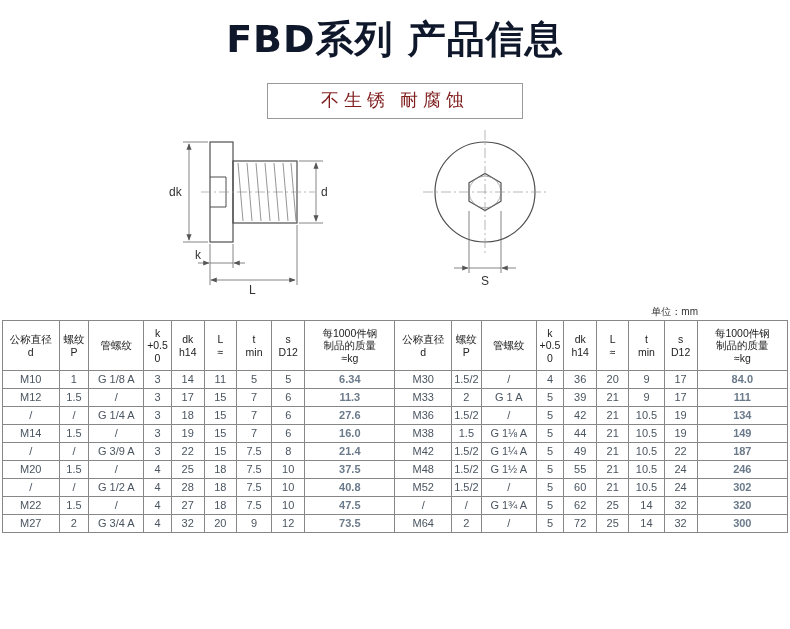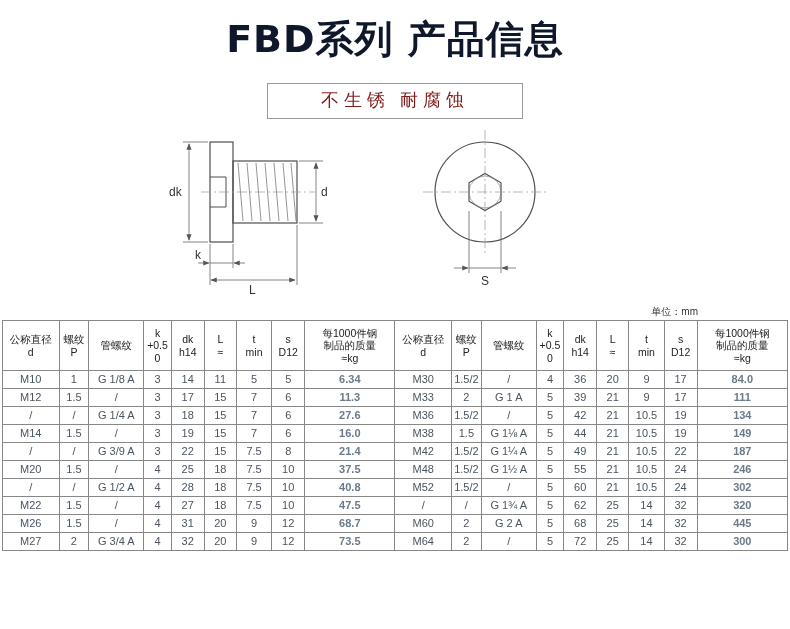--- a/index.html
+++ b/index.html
@@ -385,40 +385,20 @@
           <td>/</td>
           <td>G 1¾ A</td>
           <td>5</td>
           <td>62</td>
           <td>25</td>
           <td>14</td>
           <td>32</td>
           <td>320</td>
         </tr>
         <tr>
-          <td>M26</td>
-          <td>1.5</td>
-          <td>/</td>
-          <td>4</td>
-          <td>31</td>
-          <td>20</td>
-          <td>9</td>
-          <td>12</td>
-          <td>68.7</td>
-          <td>M60</td>
-          <td>2</td>
-          <td>G 2 A</td>
-          <td>5</td>
-          <td>68</td>
-          <td>25</td>
-          <td>14</td>
-          <td>32</td>
-          <td>445</td>
-        </tr>
-        <tr>
           <td>M27</td>
           <td>2</td>
           <td>G 3/4 A</td>
           <td>4</td>
           <td>32</td>
           <td>20</td>
           <td>9</td>
           <td>12</td>
           <td>73.5</td>
           <td>M64</td>

